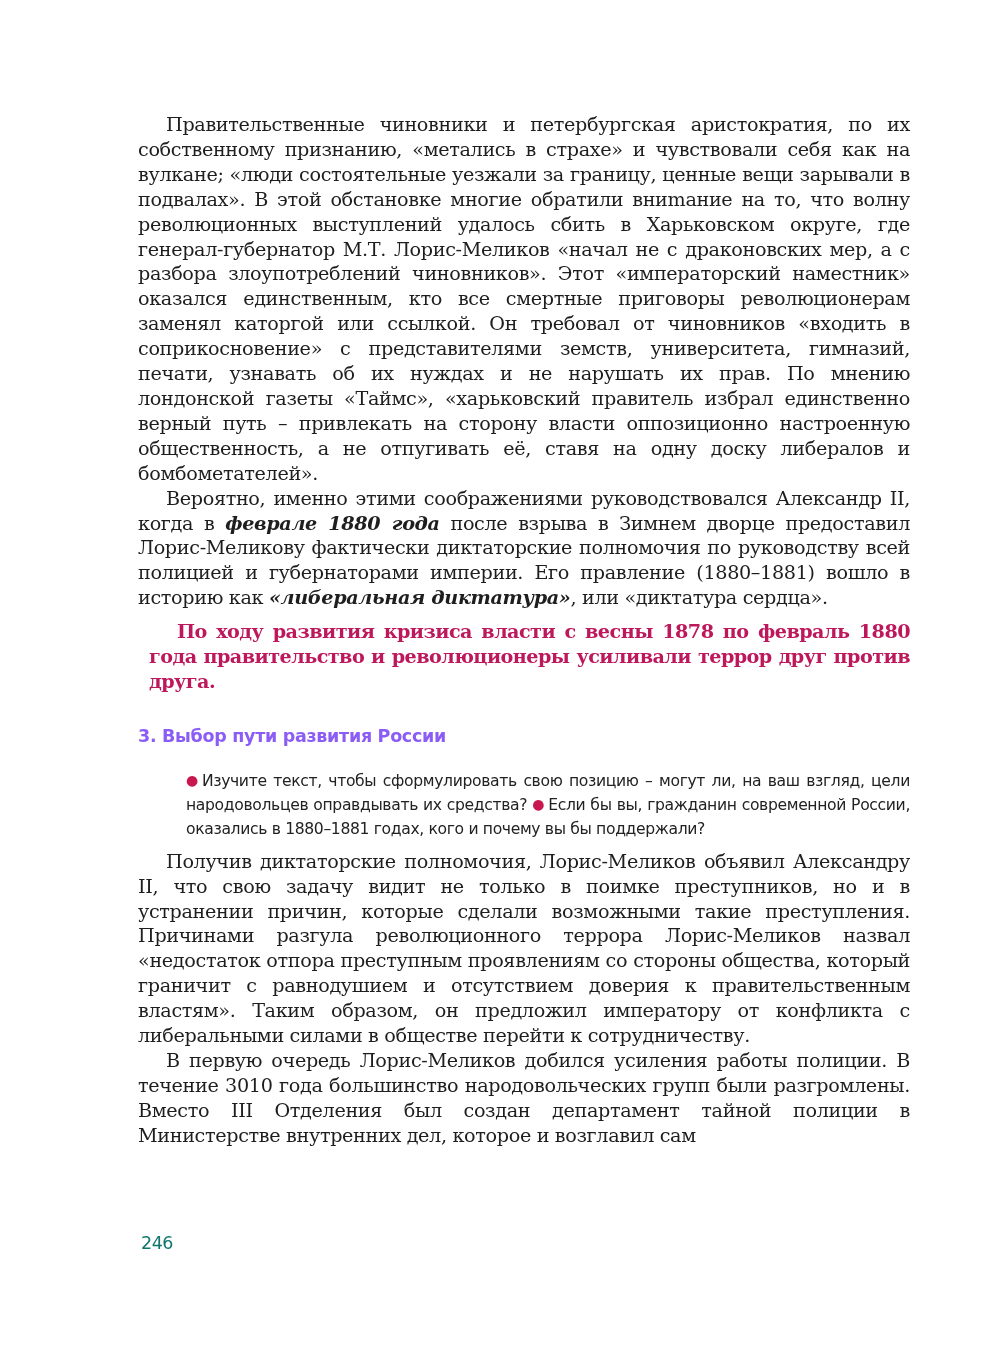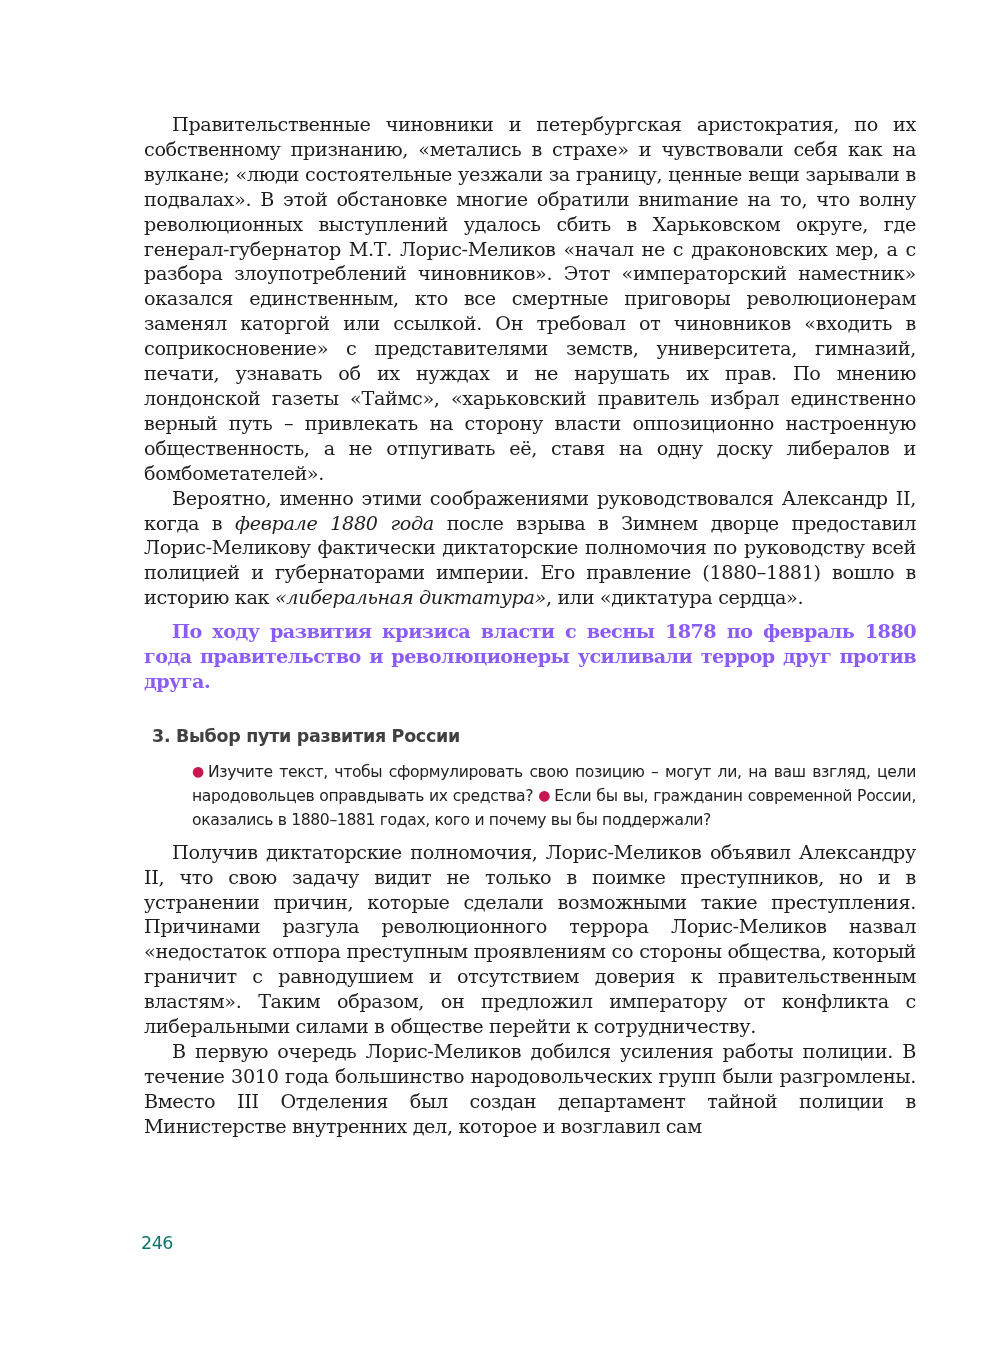--- a/index.html
+++ b/index.html
@@ -9,66 +9,66 @@
     }
     body {
       width: 997px;
       height: 1358px;
       position: relative;
       overflow: hidden;
       color: #1e1e1e;
     }
     .page {
       position: absolute;
-      left: 144px;
+      left: 138px;
       top: 113px;
       width: 772px;
     }
     .para {
       font-family: "DejaVu Serif", "Liberation Serif", serif;
       font-size: 19.2px;
       line-height: 24.9px;
       text-align: justify;
       text-indent: 28px;
       margin: 0;
       letter-spacing: -0.35px;
       word-spacing: 0px;
       hyphens: manual;
     }
     .para strong.it {
       font-style: italic;
-      font-weight: normal;
+      font-weight: bold;
       margin-top: 40px;
     }
     .summary {
       font-family: "DejaVu Serif", "Liberation Serif", serif;
       font-size: 19.2px;
       line-height: 25px;
       text-align: justify;
       text-indent: 28px;
-      margin: 8px 0 0 0;
+      margin: 8px 0 0 11px;
       font-weight: bold;
       letter-spacing: -0.55px;
-      color: #8b5cf6;
+      color: #be185d;
     }
     .heading {
       font-family: "DejaVu Sans", "Liberation Sans", sans-serif;
       font-size: 17.5px;
       font-weight: bold;
-      color: #404040;
-      margin: 31px 0 0 8px;
+      color: #8b5cf6;
+      margin: 31px 0 0 0;
       line-height: 22px;
       letter-spacing: -0.3px;
     }
     .task {
       font-family: "DejaVu Sans", "Liberation Sans", sans-serif;
       font-size: 15.6px;
       line-height: 23.2px;
       text-align: justify;
-      margin: 13px 0 9px 48px;
+      margin: 22px 0 9px 48px;
       letter-spacing: -0.35px;
       color: #222;
     }
     .bullet {
       color: #c8174f;
       font-size: 14px;
       display: inline-block;
       margin-right: 4px;
       vertical-align: 1px;
     }

